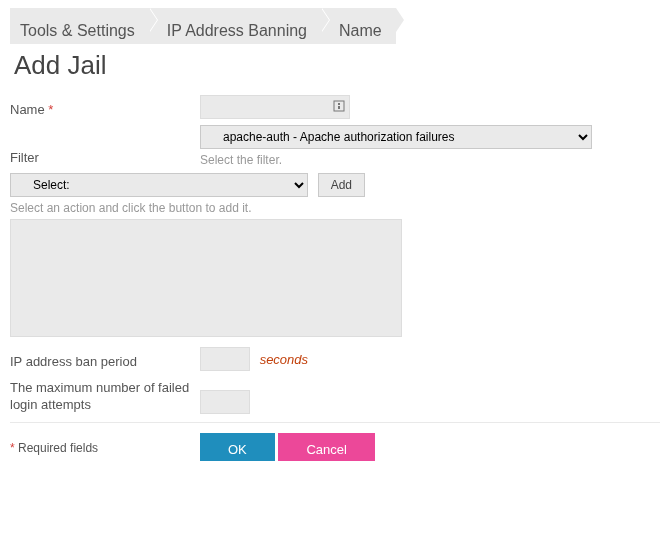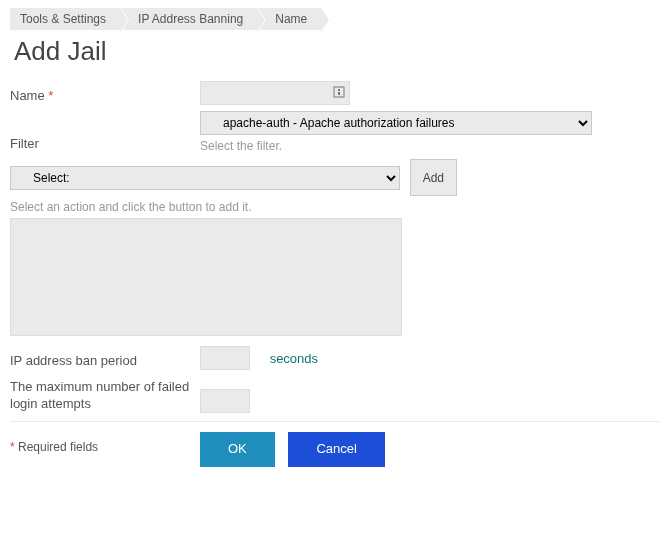--- a/index.html
+++ b/index.html
@@ -1,61 +1,61 @@
 <!DOCTYPE html>
 <html><head>
   <meta charset="utf-8">
   <style>
     * { box-sizing: border-box; margin: 0; padding: 0; }
     body { font-family: "Segoe UI", Arial, sans-serif; font-size: 13px; color: #4a4a4a; background: #fff; width: 670px; }
     .wrap { padding: 8px 10px; }
 
     
     .breadcrumb { display: flex; margin-bottom: 6px; }
-    .crumb { position: relative; background: #eaeaea; color: #555; padding: 4px 14px 4px 18px; font-size: 12px; cursor: pointer; }
+    .crumb { position: relative; background: #eaeaea; color: #555; padding: 14px 14px 4px 18px; font-size: 16px; cursor: pointer; }
     .crumb:first-child { padding-left: 10px; }
     .crumb::after { content: ''; position: absolute; right: -8px; top: 0; width: 0; height: 0;
       border-top: 12px solid transparent; border-bottom: 12px solid transparent; border-left: 8px solid #eaeaea; z-index: 2; }
     .crumb::before { content: ''; position: absolute; right: -9px; top: 0; width: 0; height: 0;
       border-top: 12px solid transparent; border-bottom: 12px solid transparent; border-left: 8px solid #fff; z-index: 1; }
 
     h1 { font-size: 26px; font-weight: 400; color: #444; margin: 4px 4px 14px; }
 
     .row { display: flex; align-items: flex-end; margin-bottom: 6px; }
     .label { width: 190px; flex: 0 0 190px; color: #555; font-size: 13px; padding-top: 3px; line-height: 1.3; }
     .req { color: #d43f3a; }
     .ctrl { flex: 1; }
 
     .input-name { width: 150px; height: 24px; background: #eaeaea; border: 1px solid #ddd; padding: 2px 22px 2px 6px; position: relative; }
     .name-box { position: relative; display: inline-block; }
     .name-icon { position: absolute; right: 4px; top: 4px; width: 14px; height: 14px; display: flex; align-items: center; justify-content: center; color: #666; }
 
     select { height: 24px; background: #eaeaea; border: 1px solid #c9c9c9; font-size: 12px; padding: 0 18px; }
     .filter-select { width: 392px; }
-    .action-select { width: 390px; }
-    .add-btn { height: 37px; background: #eaeaea; border: 1px solid #c9c9c9; padding: 0 12px; margin-left: 6px; font-size: 12px; cursor: pointer; color: #444; }
+    .action-select { width: 298px; }
+    .add-btn { height: 24px; background: #eaeaea; border: 1px solid #c9c9c9; padding: 0 12px; margin-left: 6px; font-size: 12px; cursor: pointer; color: #444; }
 
     .hint { color: #999; font-size: 12px; margin-top: 4px; }
 
     .actions-area { width: 392px; height: 118px; background: #eaeaea; border: 1px solid #ddd; margin-top: 4px; }
 
     .logpath { width: 280px; height: 40px; background: #eaeaea; border: 1px solid #ddd; resize: both; }
 
     .small-input { width: 50px; height: 24px; background: #eaeaea; border: 1px solid #ddd; }
-    .unit { margin-left: 16px; color: #0f766e; }
+    .unit { margin-left: 6px; color: #c2410c; font-style: italic; }
 
     .sep { border: none; border-top: 1px solid #e9e9e9; margin: 8px 0 10px; }
 
     .footer { display: flex; align-items: flex-start; }
     .req-note { width: 190px; flex: 0 0 190px; color: #d43f3a; font-size: 12px; padding-top: 8px; }
     .req-note .txt { color: #555; margin-top: 32px; }
     .btns { flex: 1; }
-    .btn { display: inline-block; height: 35px; line-height: 34px; padding: 0 28px; font-size: 13px; border: none; cursor: pointer; }
+    .btn { display: inline-block; height: 28px; line-height: 34px; padding: 0 28px; font-size: 13px; border: none; cursor: pointer; }
     .btn-ok { background: #1f8ebd; color: #fff; }
-    .btn-cancel { background: #1d4ed8; color: #fff; margin-left: 10px; }
+    .btn-cancel { background: #ec4899; color: #fff; }
   </style>
 </head>
 <body>
 <div class="wrap">
 
   <div class="breadcrumb">
     <div class="crumb">Tools &amp; Settings</div>
     <div class="crumb">IP Address Banning</div>
     <div class="crumb">Name</div>
   </div>

